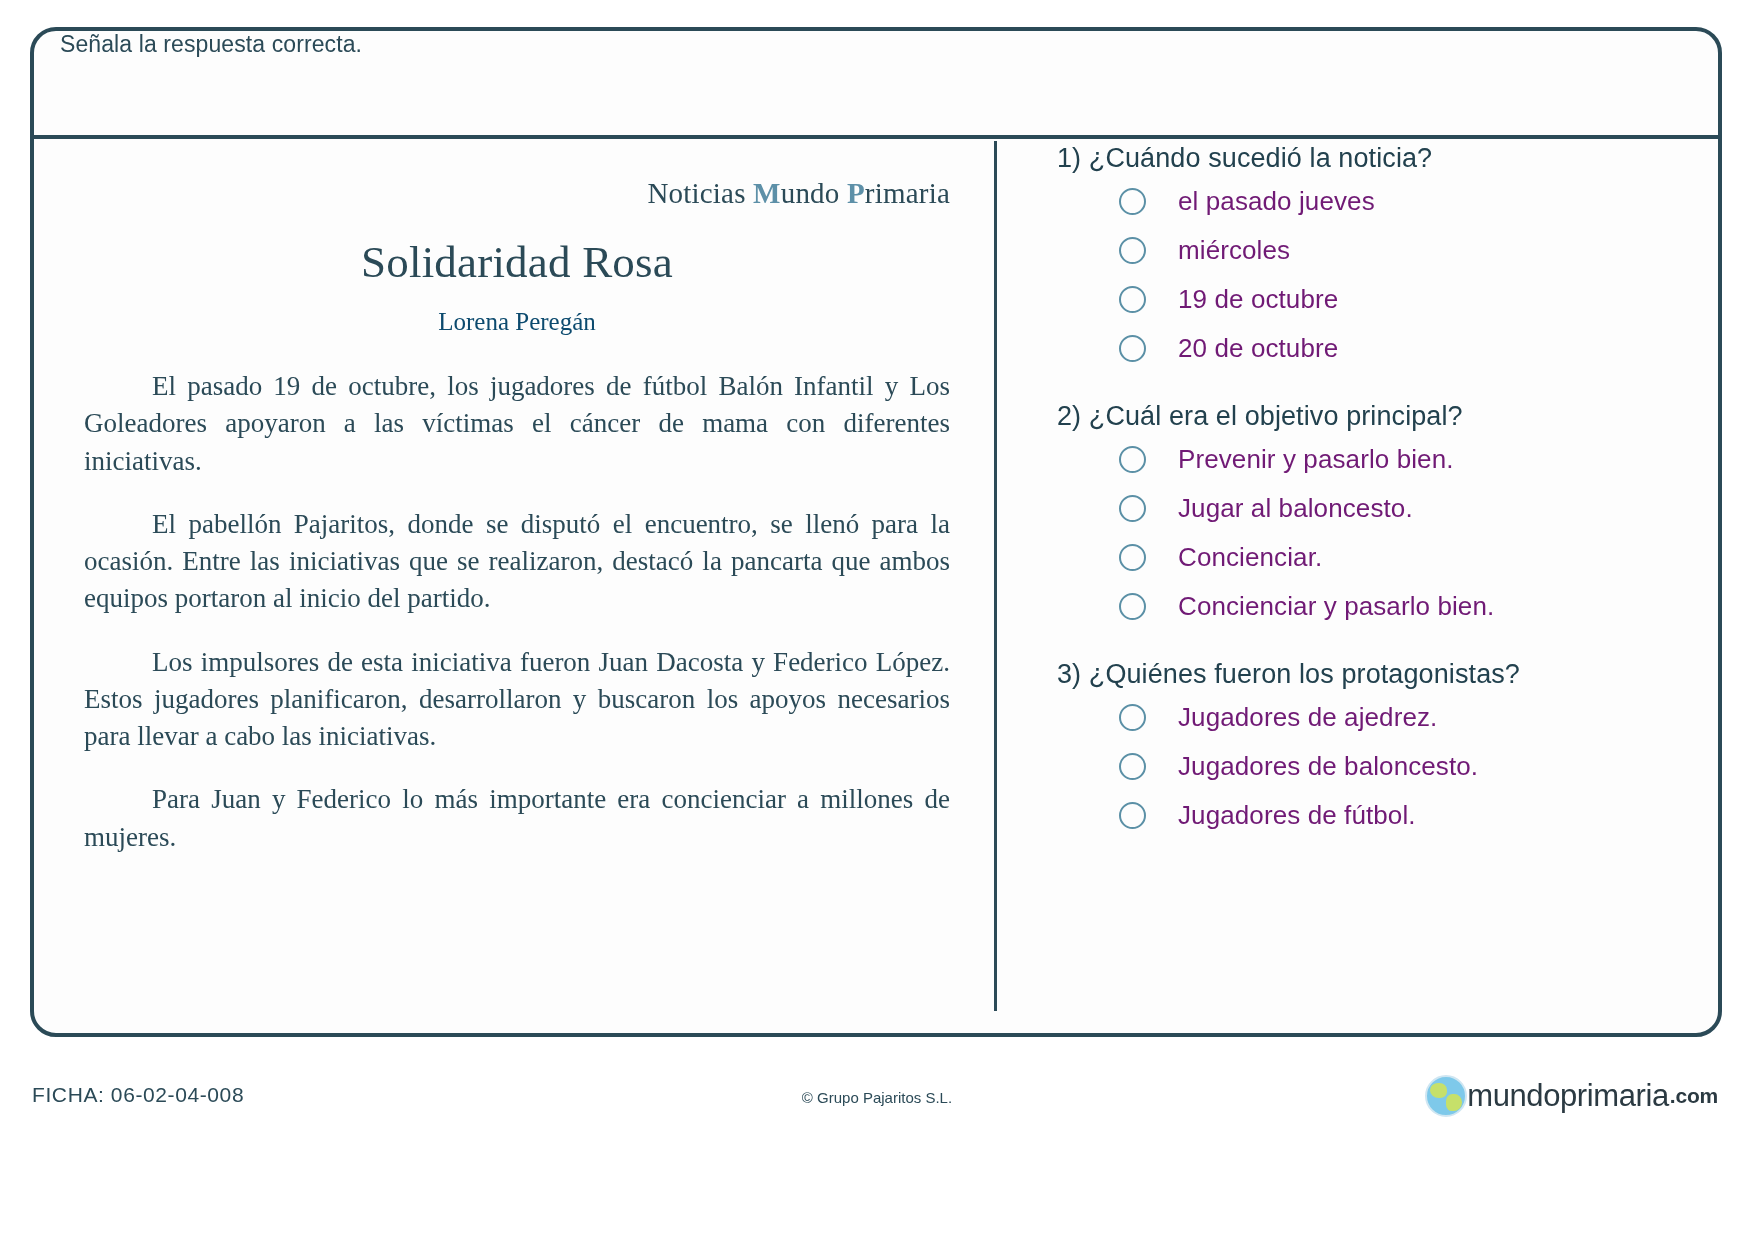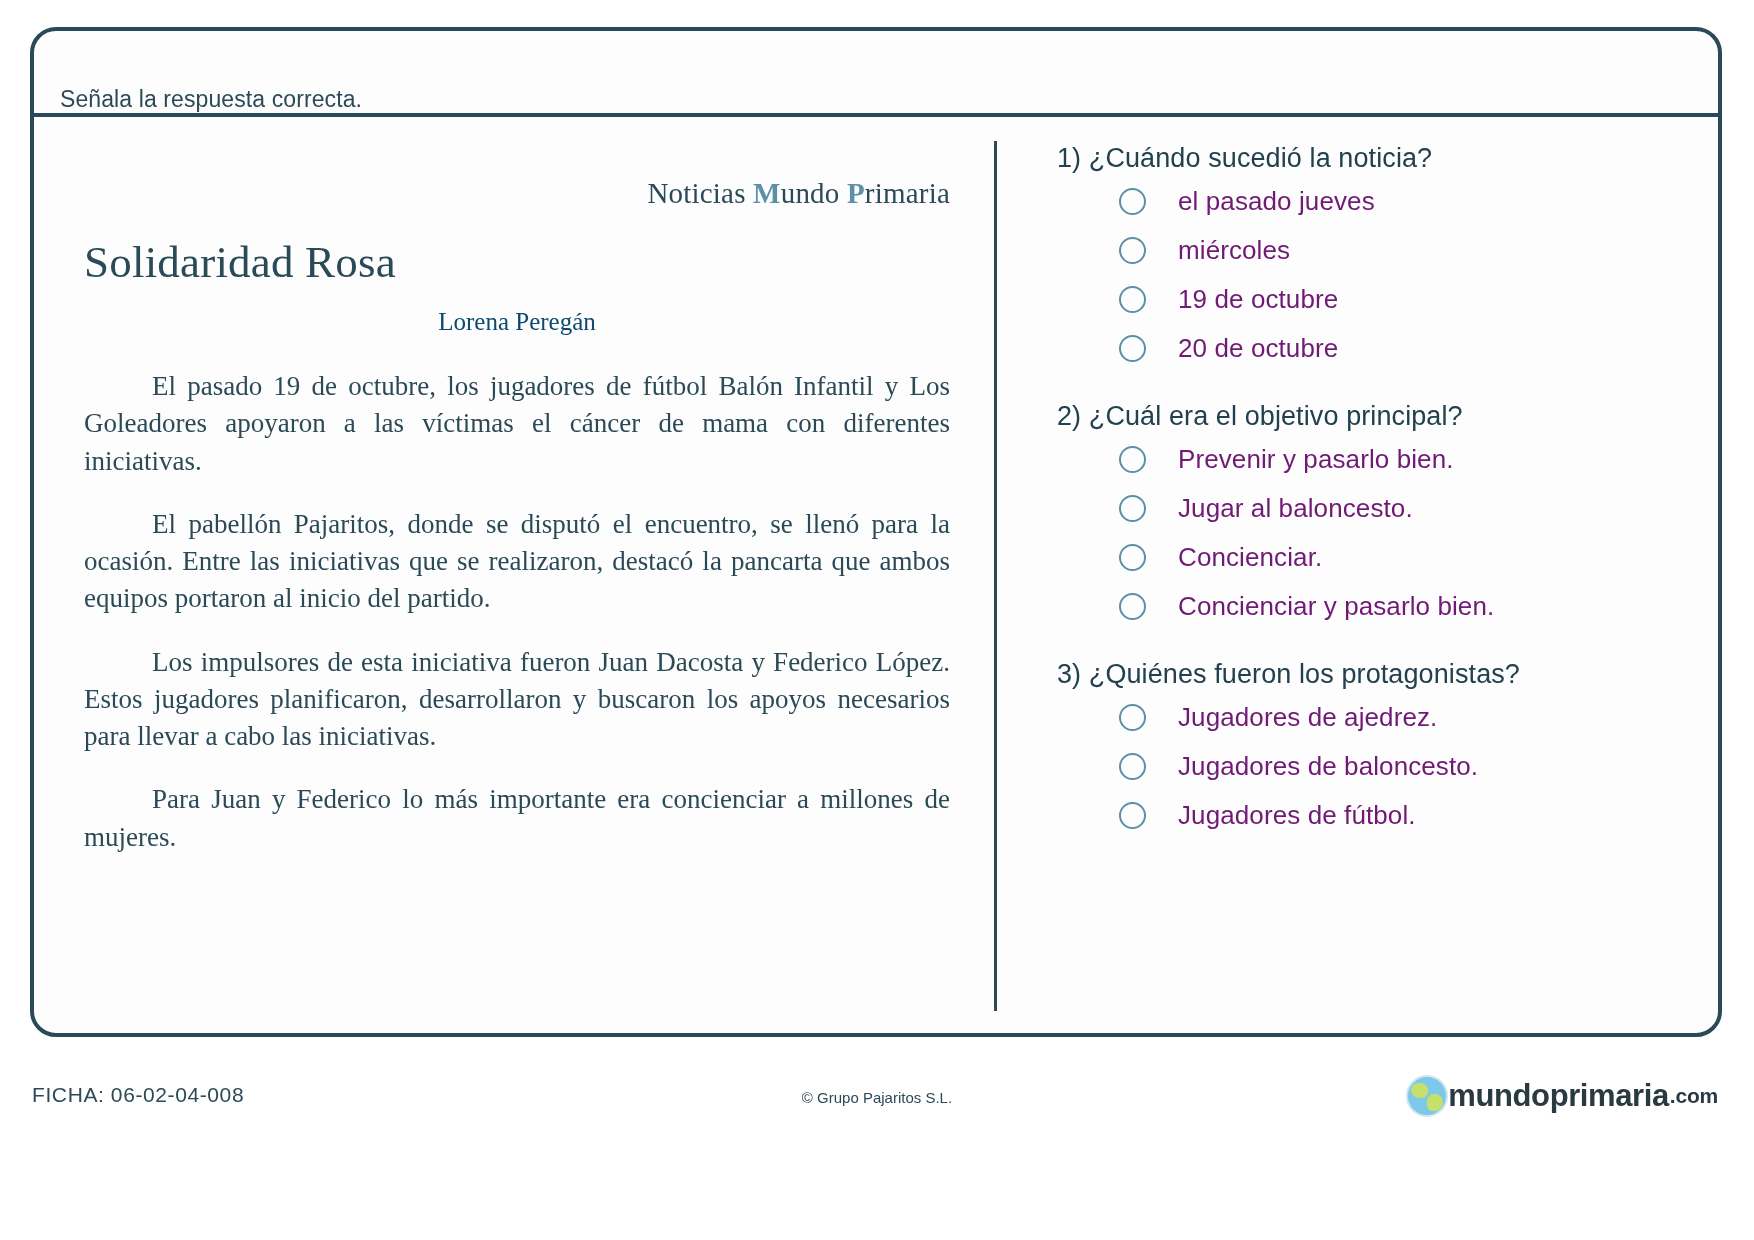--- a/index.html
+++ b/index.html
@@ -28,25 +28,25 @@
     box-sizing: border-box;
     background: #fdfdfd;
   }
 
   
   .instruction-band {
     position: absolute;
     left: 0;
     top: 0;
     right: 0;
-    height: 86px;
+    height: 108px;
     border-bottom: 4px solid #2b4a57;
     box-sizing: border-box;
     display: flex;
-    align-items: flex-end;
+    align-items: flex-start;
   }
   .instruction-text {
     margin-left: 26px;
     font-size: 23px;
     color: #2b4a57;
     letter-spacing: .1px;
   }
 
   
   .panes {
@@ -88,21 +88,21 @@
     letter-spacing: .2px;
   }
   .kicker .hl {
     color: #5d90a8;
     font-weight: bold;
   }
   .headline {
     font-family: "Liberation Serif", serif;
     font-size: 45px;
     color: #2b4a57;
-    text-align: left;
+    text-align: center;
     margin: 26px 0 0 0;
     font-weight: normal;
     letter-spacing: .2px;
   }
   .byline {
     font-family: "Liberation Serif", serif;
     font-size: 25px;
     color: #0c4a6e;
     text-align: center;
     margin: 20px 0 0 0;
@@ -212,21 +212,21 @@
   .brand-globe::after {
     content: "";
     position: absolute;
     width: 16px; height: 17px;
     background: #c6e06a;
     border-radius: 46% 54% 58% 42%;
     right: 3px; bottom: 4px;
   }
   .brand-word {
     font-size: 31px;
-    font-weight: bold;
+    font-weight: normal;
     color: #2b3a42;
     letter-spacing: -.4px;
   }
   .brand-tld {
     font-size: 21px;
     font-weight: bold;
     color: #2b3a42;
     letter-spacing: -.2px;
     margin-left: 1px;
   }

